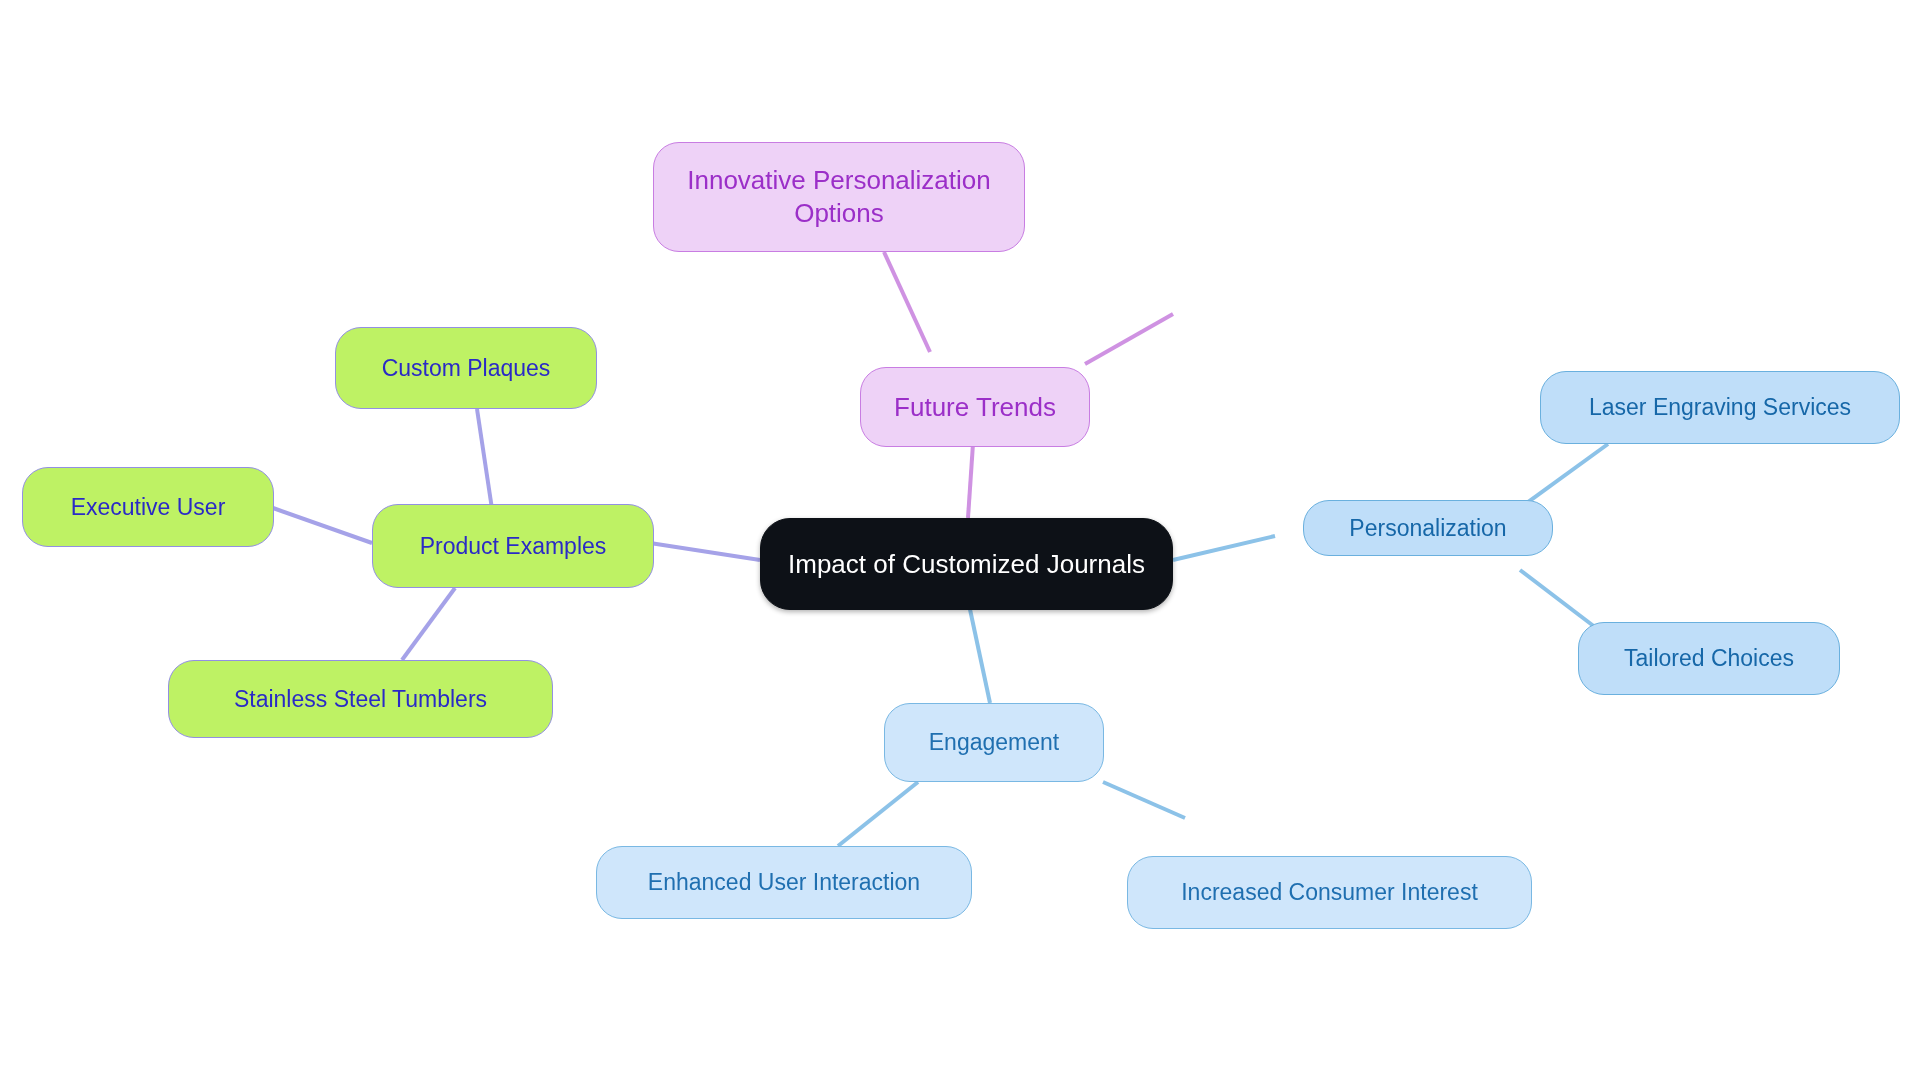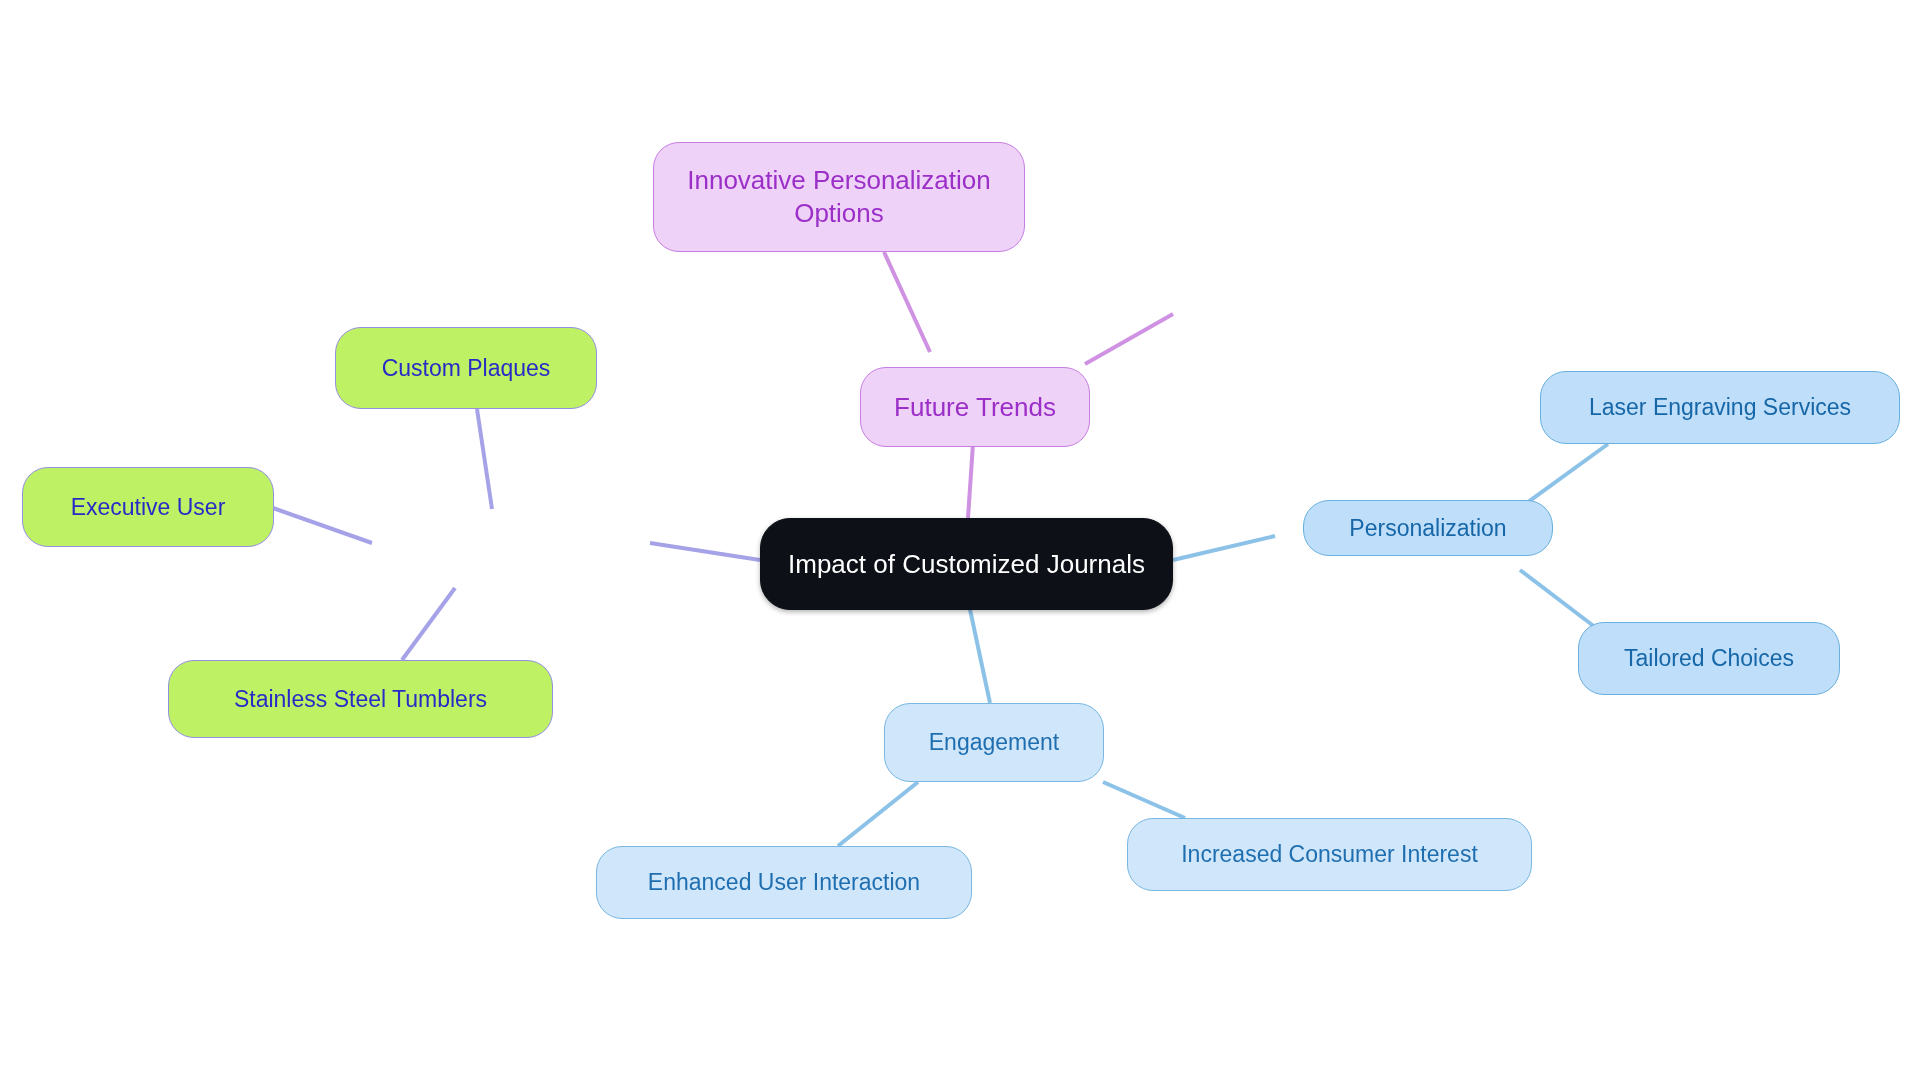--- a/index.html
+++ b/index.html
@@ -115,22 +115,23 @@
   <div class="node node-blue" style="left:1303px; top:500px; width:250px; height:56px;">Personalization</div>
 
   <div class="node node-blue" style="left:1540px; top:371px; width:360px; height:73px;">Laser Engraving Services</div>
 
   <div class="node node-blue" style="left:1578px; top:622px; width:262px; height:73px;">Tailored Choices</div>
 
   <div class="node node-blue-light" style="left:884px; top:703px; width:220px; height:79px;">Engagement</div>
 
   <div class="node node-blue-light" style="left:596px; top:846px; width:376px; height:73px;">Enhanced User Interaction</div>
 
-  <div class="node node-blue-light" style="left:1127px; top:818px; width:405px; height:73px;">Increased Consumer Interest</div>
+  <div class="node node-blue-light" style="left:1127px; top:856px; width:405px; height:73px;">Increased Consumer Interest</div>
 
+  <div class="node node-periwinkle" style="left:372px; top:504px; width:282px; height:84px;">Product Examples</div>
 
   <div class="node node-periwinkle" style="left:335px; top:327px; width:262px; height:82px;">Custom Plaques</div>
 
   <div class="node node-periwinkle" style="left:22px; top:467px; width:252px; height:80px;">Executive User</div>
 
   <div class="node node-periwinkle" style="left:168px; top:660px; width:385px; height:78px;">Stainless Steel Tumblers</div>
 
   <div class="node node-violet" style="left:860px; top:343px; width:230px; height:80px;margin-top:24px;">Future Trends</div>
 
   <div class="node node-violet" style="left:653px; top:142px; width:372px; height:110px;">Innovative Personalization

